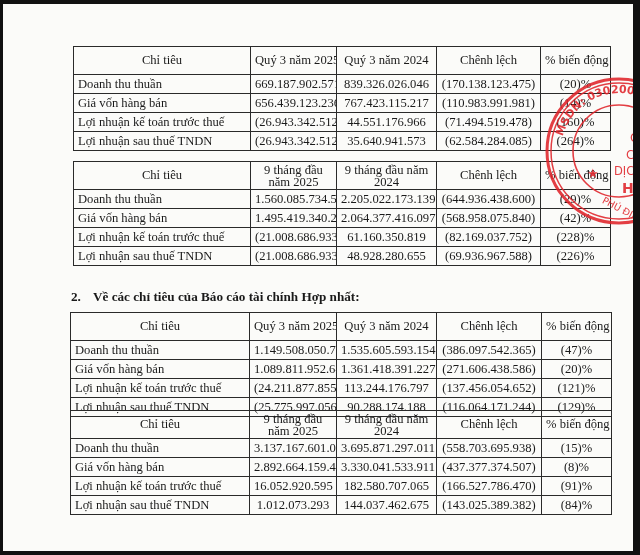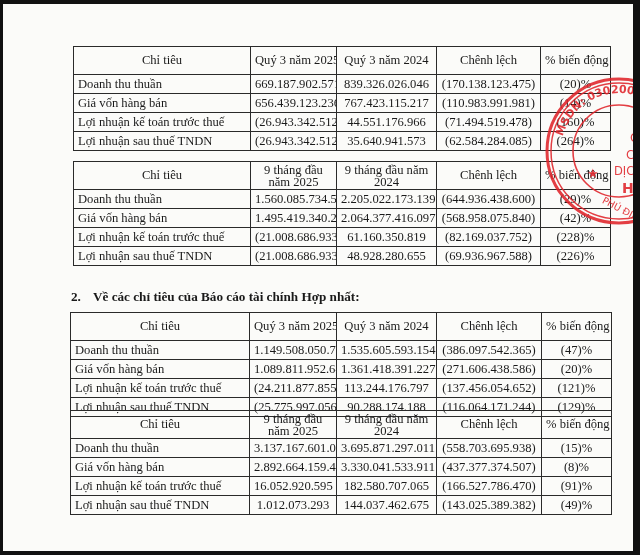--- a/index.html
+++ b/index.html
@@ -218,21 +218,21 @@
       <td class="num">16.052.920.595</td>
       <td class="num">182.580.707.065</td>
       <td class="num">(166.527.786.470)</td>
       <td class="num">(91)%</td>
     </tr>
     <tr>
       <td class="label">Lợi nhuận sau thuế TNDN</td>
       <td class="num">1.012.073.293</td>
       <td class="num">144.037.462.675</td>
       <td class="num">(143.025.389.382)</td>
-      <td class="num">(49)%</td>
+      <td class="num">(84)%</td>
     </tr>
   </tbody>
     </table>
 
   <svg class="stamp" viewBox="0 0 150 150">
     <defs>
       <path id="ringPath" d="M 75,75 m -58,0 a 58,58 0 1,1 116,0 a 58,58 0 1,1 -116,0"></path>
     </defs>
     <circle cx="75" cy="75" r="72" fill="none" stroke="#e0242b" stroke-width="3"></circle>
     <circle cx="75" cy="75" r="68" fill="none" stroke="#e0242b" stroke-width="1.5"></circle>

